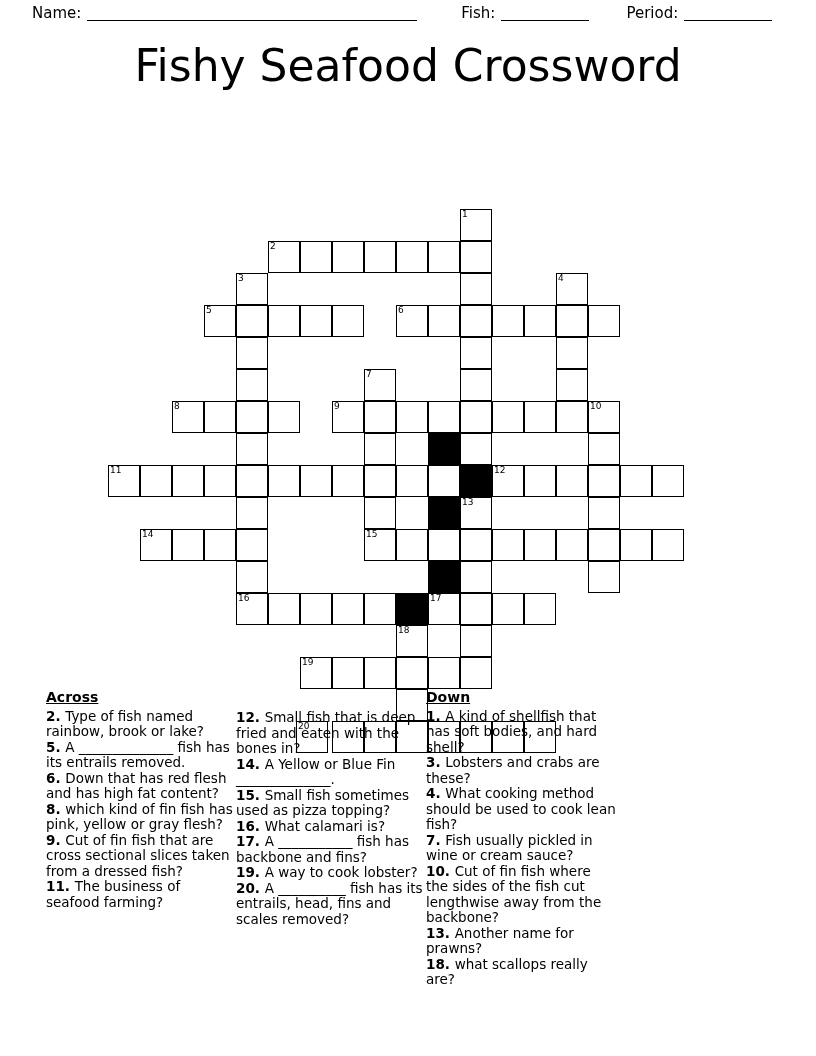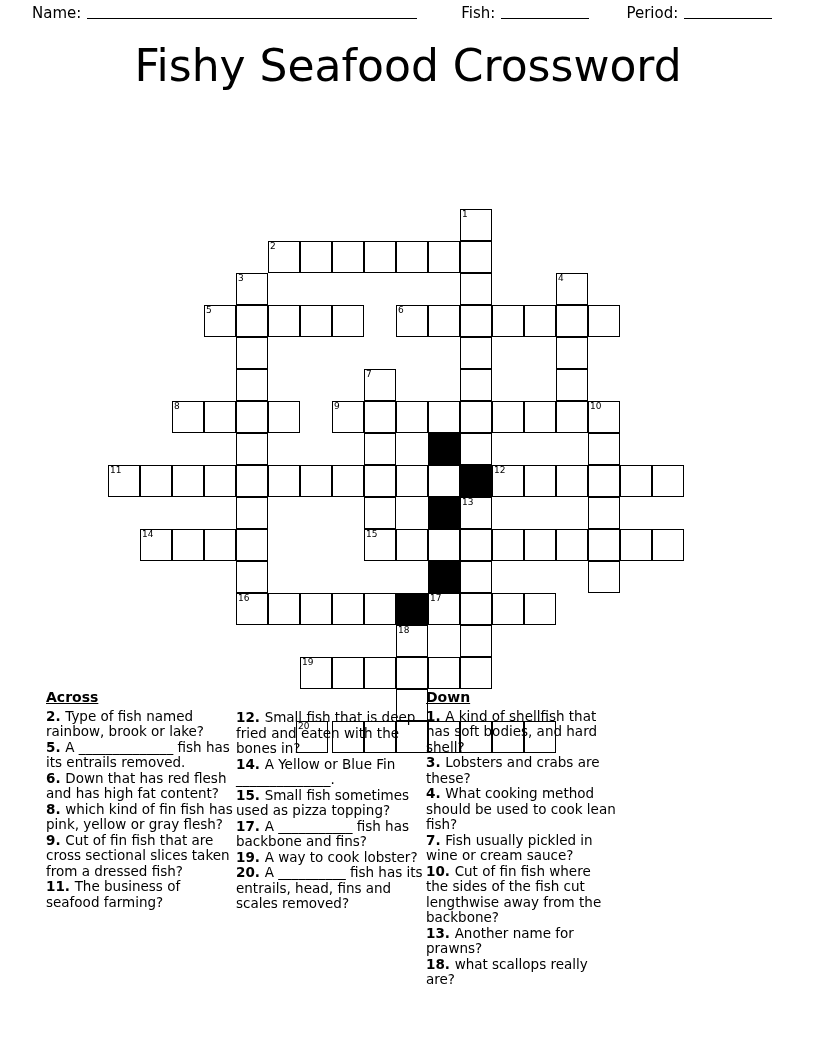--- a/index.html
+++ b/index.html
@@ -12,21 +12,21 @@
     height: 1056px;
     font-family: "DejaVu Sans", sans-serif;
     color: #000000;
     position: relative;
     overflow: hidden;
   }
 
   
   .header-line {
     display: flex;
-    align-items: flex-start;
+    align-items: center;
     padding: 4px 40px 0 32px;
     font-size: 15px;
     gap: 0;
   }
   .hdr-label { white-space: nowrap; }
   .hdr-blank {
     border-bottom: 1px solid #000;
     display: inline-block;
     height: 14px;
   }
@@ -293,20 +293,21 @@
         <p class="clue"><b>9. </b><span>Cut of fin fish that are cross sectional slices taken from a dressed fish?</span></p>
         <p class="clue"><b>11. </b><span>The business of seafood farming?</span></p>
       </div>
   </div>
   <div class="clue-col mid">
     <div class="spacer-head"></div>
     <div id="across-col-2">
         <p class="clue"><b>12. </b><span>Small fish that is deep fried and eaten with the bones in?</span></p>
         <p class="clue"><b>14. </b><span>A Yellow or Blue Fin ______________.</span></p>
         <p class="clue"><b>15. </b><span>Small fish sometimes used as pizza topping?</span></p>
+        <p class="clue"><b>16. </b><span>What calamari is?</span></p>
         <p class="clue"><b>17. </b><span>A ___________ fish has backbone and fins?</span></p>
         <p class="clue"><b>19. </b><span>A way to cook lobster?</span></p>
         <p class="clue"><b>20. </b><span>A __________ fish has its entrails, head, fins and scales removed?</span></p>
       </div>
   </div>
   <div class="clue-col">
     <div class="col-head">Down</div>
     <div id="down-col">
         <p class="clue"><b>1. </b><span>A kind of shellfish that has soft bodies, and hard shell?</span></p>
         <p class="clue"><b>3. </b><span>Lobsters and crabs are these?</span></p>

